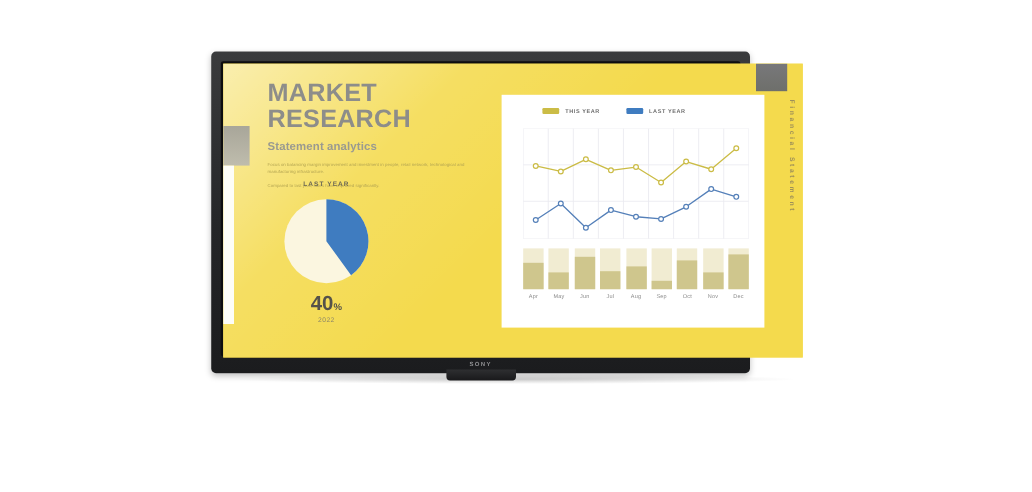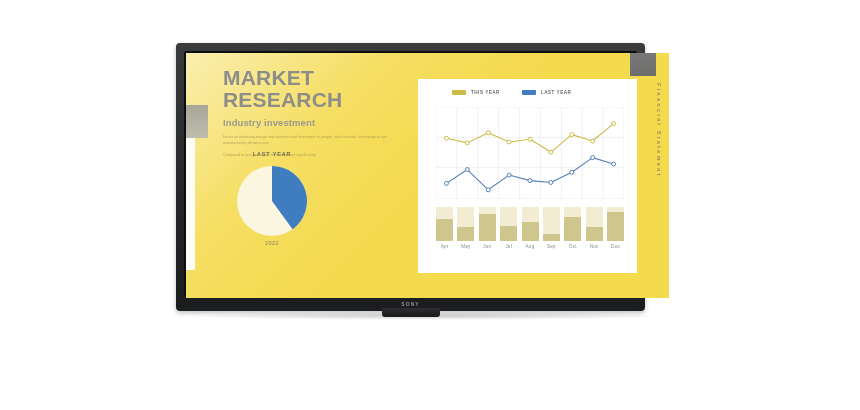--- a/index.html
+++ b/index.html
@@ -15,21 +15,20 @@
     font-family: "Liberation Sans", sans-serif;
   }
 
   
   #tv-device {
     position: absolute;
     left: 176px;
     top: 43px;
     width: 449px;
     height: 268px;
-    padding-left: 20px;
   }
   #tv-bezel {
     position: absolute;
     inset: 0;
     background: linear-gradient(180deg, #3a3b3d 0%, #252628 55%, #1b1c1e 100%);
     border-radius: 4px;
     box-shadow: 0 2px 5px rgba(0,0,0,0.25);
   }
   #tv-bezel-inner {
     position: absolute;
@@ -292,35 +291,36 @@
 
   <div id="tv-screen">
     <div id="slide">
 
       <div class="deco-gray-left"></div>
       <div class="deco-gray-right"></div>
       <div class="deco-white-notch"></div>
 
       <div id="left-col">
         <div id="slide-title">MARKET RESEARCH</div>
-        <div id="slide-subtitle">Industry investment</div>
+        <div id="slide-subtitle">Statement analytics</div>
         <div class="body-par">Focus on balancing margin improvement and investment in people, retail network, technological and manufacturing infrastructure.</div>
         <div class="body-par second">Compared to last year, sales have improved significantly.</div>
       </div>
 
       <div id="pies">
 
         <div class="pie-block">
           <div class="pie-label">LAST YEAR</div>
           <div class="pie-wrap">
             <svg class="pie-svg" width="72" height="72" viewBox="0 0 72 72">
               <circle cx="36" cy="36" r="35" fill="#fbf6e0"></circle>
               <path d="M 36 36 L 36 1 A 35 35 0 0 1 56.57 64.33 Z" fill="#3f7cc0"></path>
             </svg>
           </div>
+          <div class="pie-value"><span>40</span><span class="pct">%</span></div>
           <div class="pie-year">2022</div>
         </div>
 
 
       </div>
 
       <div id="side-text">Financial Statement</div>
 
       <div id="chart-panel">
 

